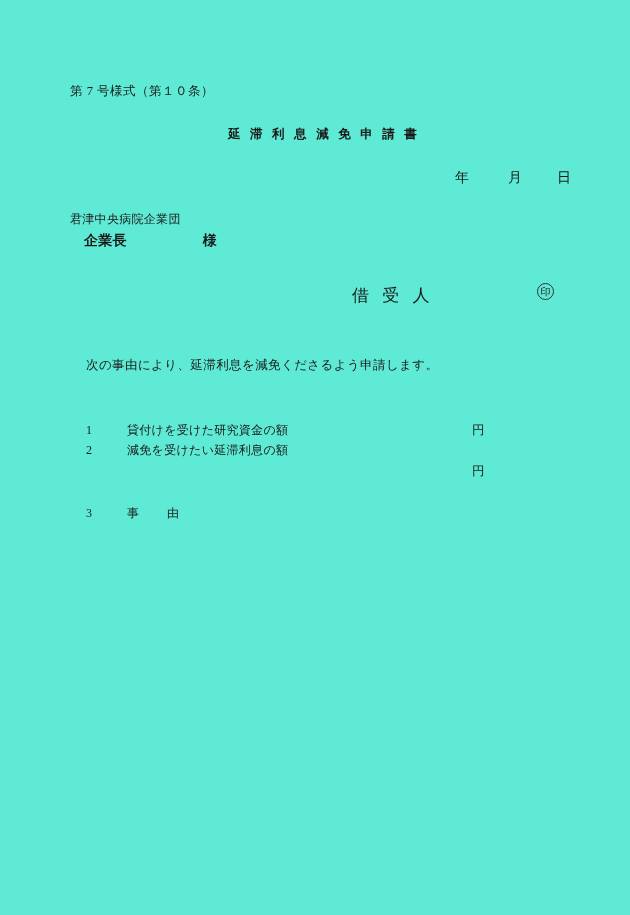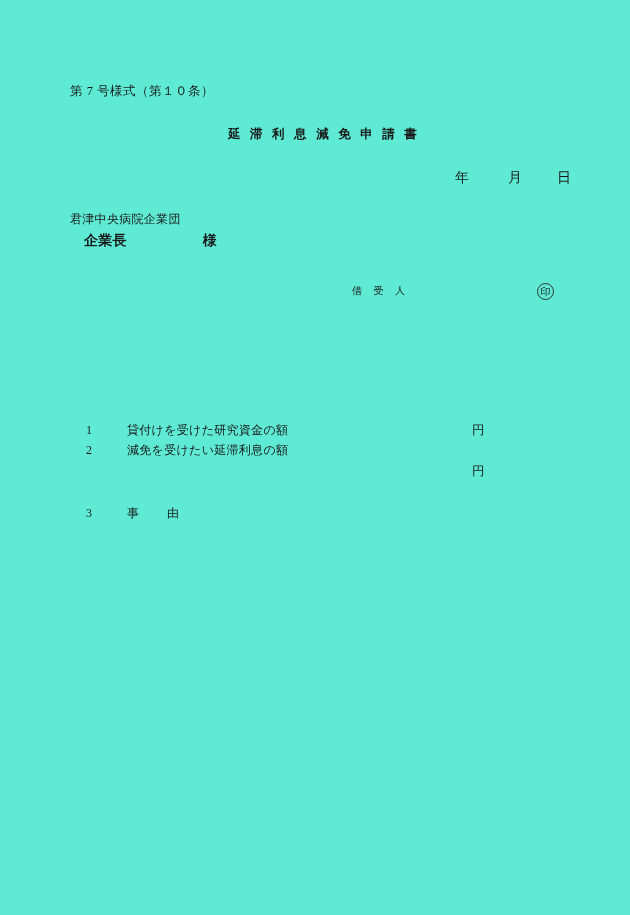--- a/index.html
+++ b/index.html
@@ -89,21 +89,21 @@
   }
   .org-role .honorific {
     display: inline-block;
     margin-left: 72px;
   }
 
   .borrower-row {
     position: absolute;
     left: 352px;
     top: 284px;
-    font-size: 10px;
+    font-size: 17px;
     white-space: nowrap;
   }
   .borrower-row .label {
     letter-spacing: 4.5px;
     display: inline-block;
   }
   .seal {
     position: absolute;
     left: 537px;
     top: 283px;
@@ -185,20 +185,21 @@
   <div class="org-role">
     <span class="role">企業長</span>
     <span class="honorific">様</span>
   </div>
 
   <div class="borrower-row">
     <span class="label">借 受 人</span>
   </div>
   <div class="seal">印</div>
 
+  <div class="intro">次の事由により、延滞利息を減免くださるよう申請します。</div>
 
   <div class="item item-1">
     <span class="num">1</span>
     <span class="text">貸付けを受けた研究資金の額</span>
   </div>
   <div class="unit unit-1">円</div>
 
   <div class="item item-2">
     <span class="num">2</span>
     <span class="text">減免を受けたい延滞利息の額</span>

